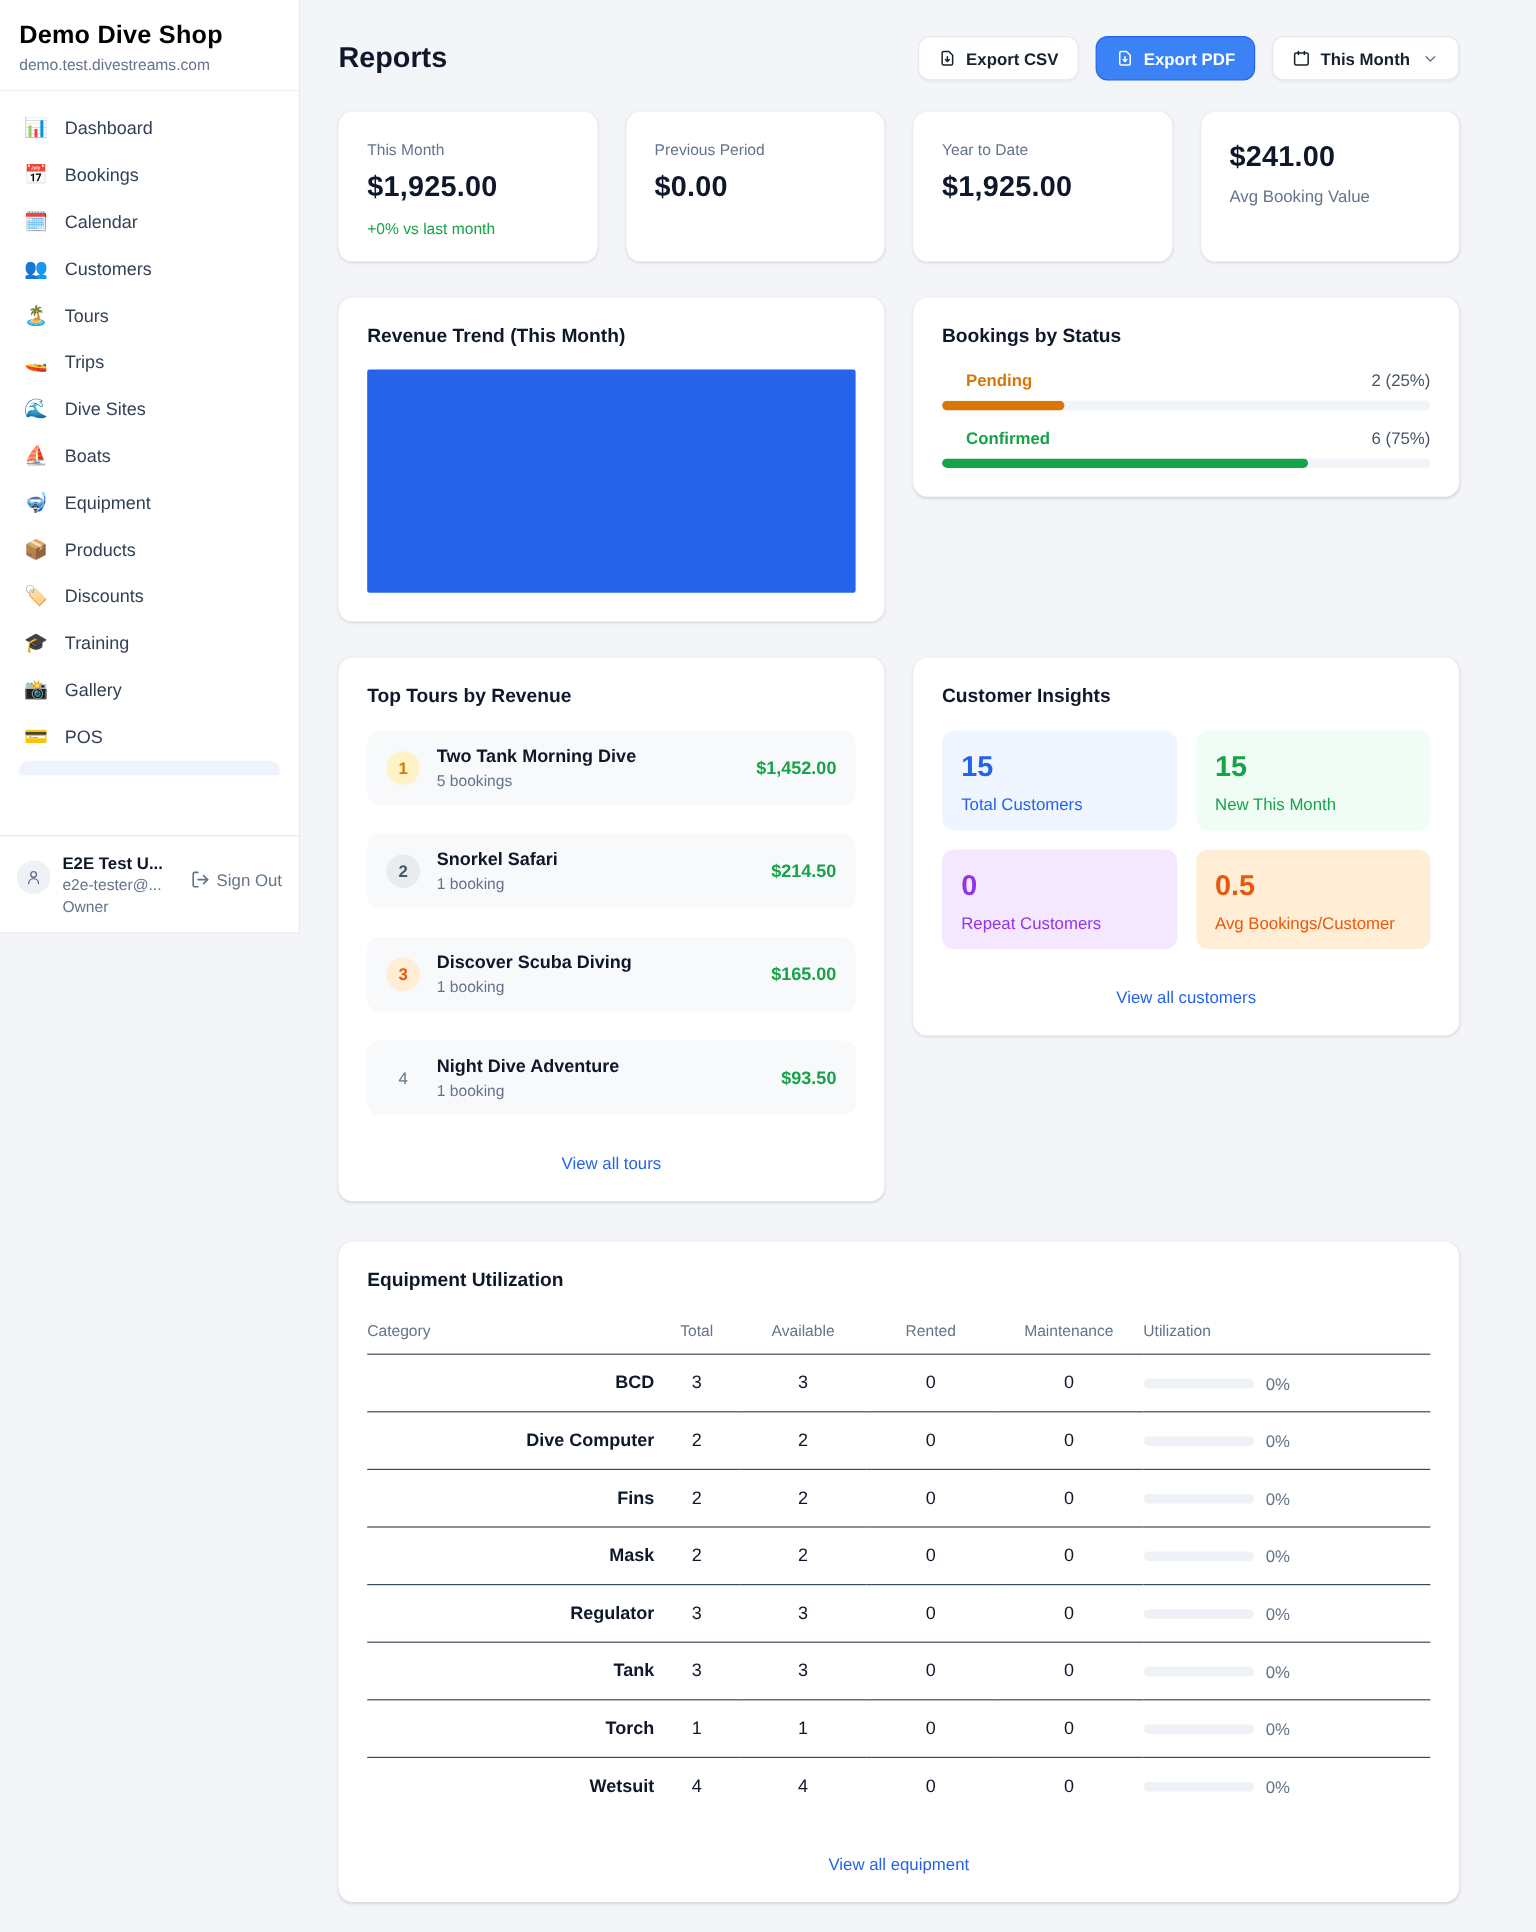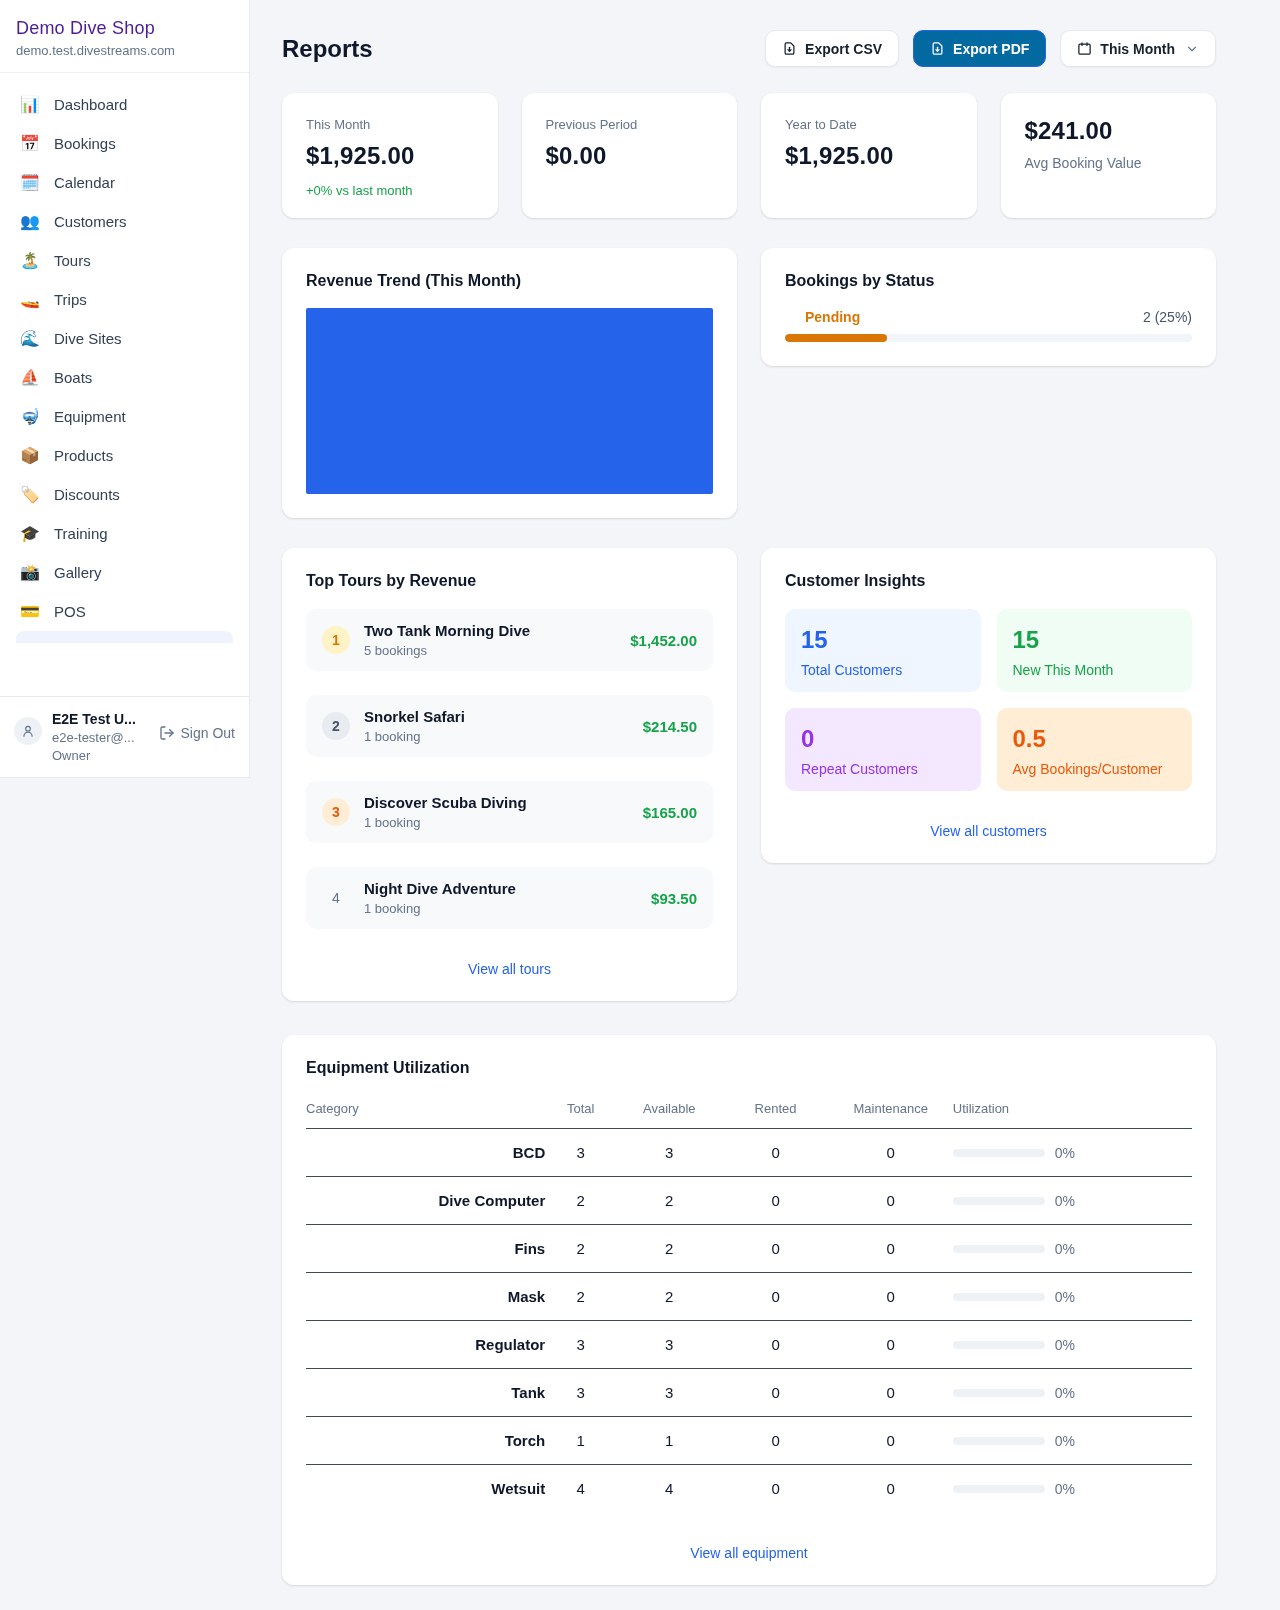--- a/index.html
+++ b/index.html
@@ -8,21 +8,21 @@
     width:1280px; min-height:1610px; position:relative;
     font-family:"Liberation Sans", sans-serif; color:#0f172a;
   }
   
   .sidebar {
     position:absolute; top:0; left:0; width:250px; height:778px;
     background:#ffffff; border-right:1px solid #e7eaee; border-bottom:1px solid #e7eaee;
     display:flex; flex-direction:column;
   }
   .brand { padding:18px 16px 14px 16px; border-bottom:1px solid #eceff3; }
-  .brand-name { color:#4c1d95; font-size:18px; font-weight:normal; letter-spacing:.2px; }
+  .brand-name { color:#000000; font-size:21px; font-weight:bold; letter-spacing:.2px; }
   .brand-domain { color:#64748b; font-size:13px; margin-top:4px; }
   .nav { flex:1; padding:12px 8px 0 8px; overflow:hidden; position:relative; }
   .nav-item {
     display:flex; align-items:center; gap:14px; padding:11px 12px;
     border-radius:8px; cursor:pointer; text-decoration:none;
   }
   .nav-icon { width:20px; font-size:16px; text-align:center; line-height:1; }
   .nav-label { color:#334155; font-size:15px; }
   .nav-active-sliver {
     height:12px; margin:0 8px; border-radius:8px 8px 0 0; background:#eef3fd;
@@ -44,21 +44,21 @@
   
   .main { margin-left:250px; padding:30px 64px 40px 32px; }
   .page-header { display:flex; align-items:center; justify-content:space-between; }
   .page-title { font-size:24px; font-weight:bold; color:#0f172a; }
   .header-actions { display:flex; gap:14px; }
   .btn {
     display:flex; align-items:center; gap:8px; font-family:inherit; cursor:pointer;
     font-size:14px; font-weight:bold; border-radius:10px; padding:0 16px; height:37px;
   }
   .btn-light { background:#ffffff; color:#16212e; border:1px solid #e5e8ee; box-shadow:0 1px 2px rgba(16,24,40,.05); }
-  .btn-primary { background:#0369a1; color:#ffffff; border:1px solid #2563eb; }
+  .btn-primary { background:#3b82f6; color:#ffffff; border:1px solid #2563eb; }
   .btn svg { flex:0 0 auto; }
   .chevron { color:#64748b; margin-left:2px; }
   
   .card {
     background:#ffffff; border-radius:12px; padding:24px;
     box-shadow:0 1px 2px rgba(16,24,40,.06), 0 1px 3px rgba(16,24,40,.07);
   }
   .card-title { font-size:16px; font-weight:bold; color:#0f172a; }
   .stats-grid { display:grid; grid-template-columns:repeat(4,1fr); gap:24px; margin-top:26px; }
   .stat-card { height:125px; }
@@ -284,20 +284,29 @@
       <div class="card-title">Bookings by Status</div>
       <div class="status-group">
         <div class="status-head">
           <span class="status-label pending">Pending</span>
           <span class="status-count">2 (25%)</span>
         </div>
         <div class="bar-track">
           <div class="bar-fill pending" style="width: 25%;"></div>
         </div>
       </div>
+      <div class="status-group">
+        <div class="status-head">
+          <span class="status-label confirmed">Confirmed</span>
+          <span class="status-count">6 (75%)</span>
+        </div>
+        <div class="bar-track">
+          <div class="bar-fill confirmed" style="width: 75%;"></div>
+        </div>
+      </div>
     </div>
   </section>
 
   <section class="row-2col">
     <div class="card">
       <div class="card-title">Top Tours by Revenue</div>
       <div class="tour-list">
         <div class="tour-item">
           <div class="rank-badge rank-1">1</div>
           <div class="tour-info">

